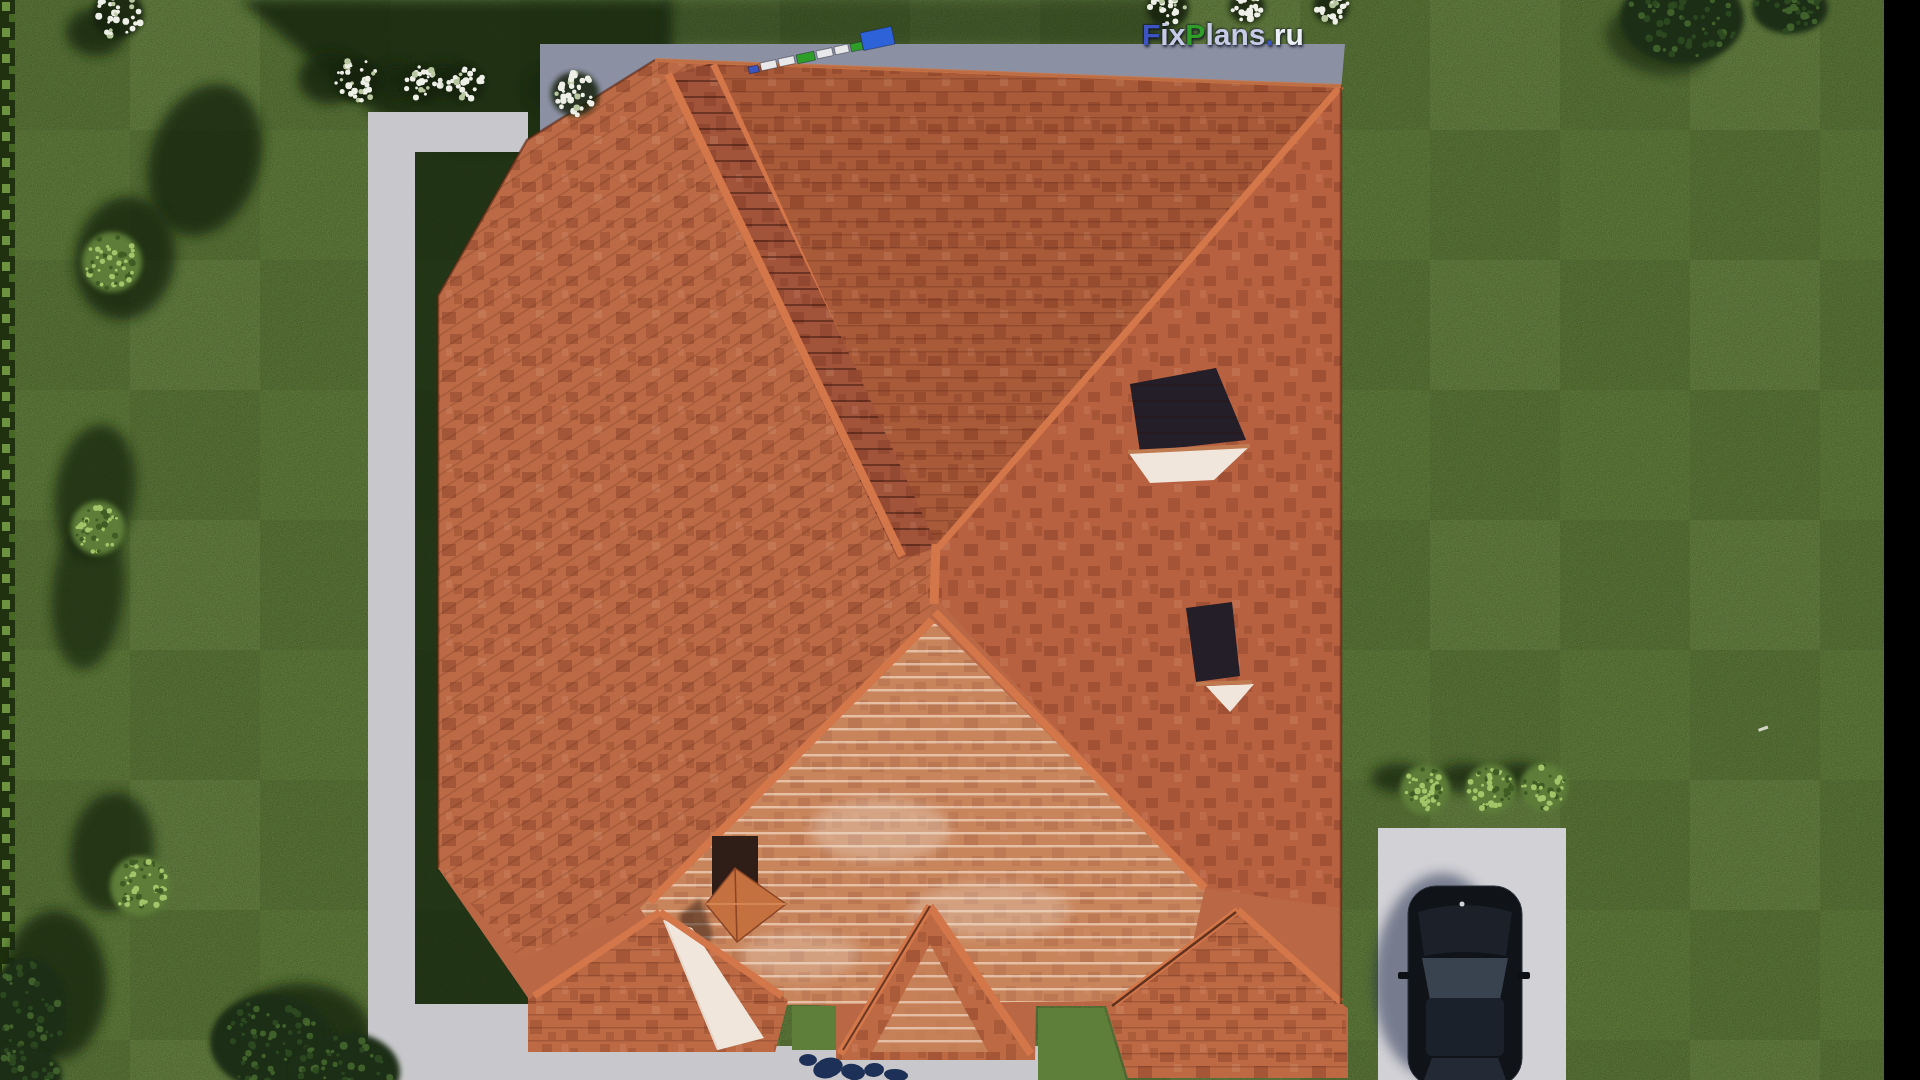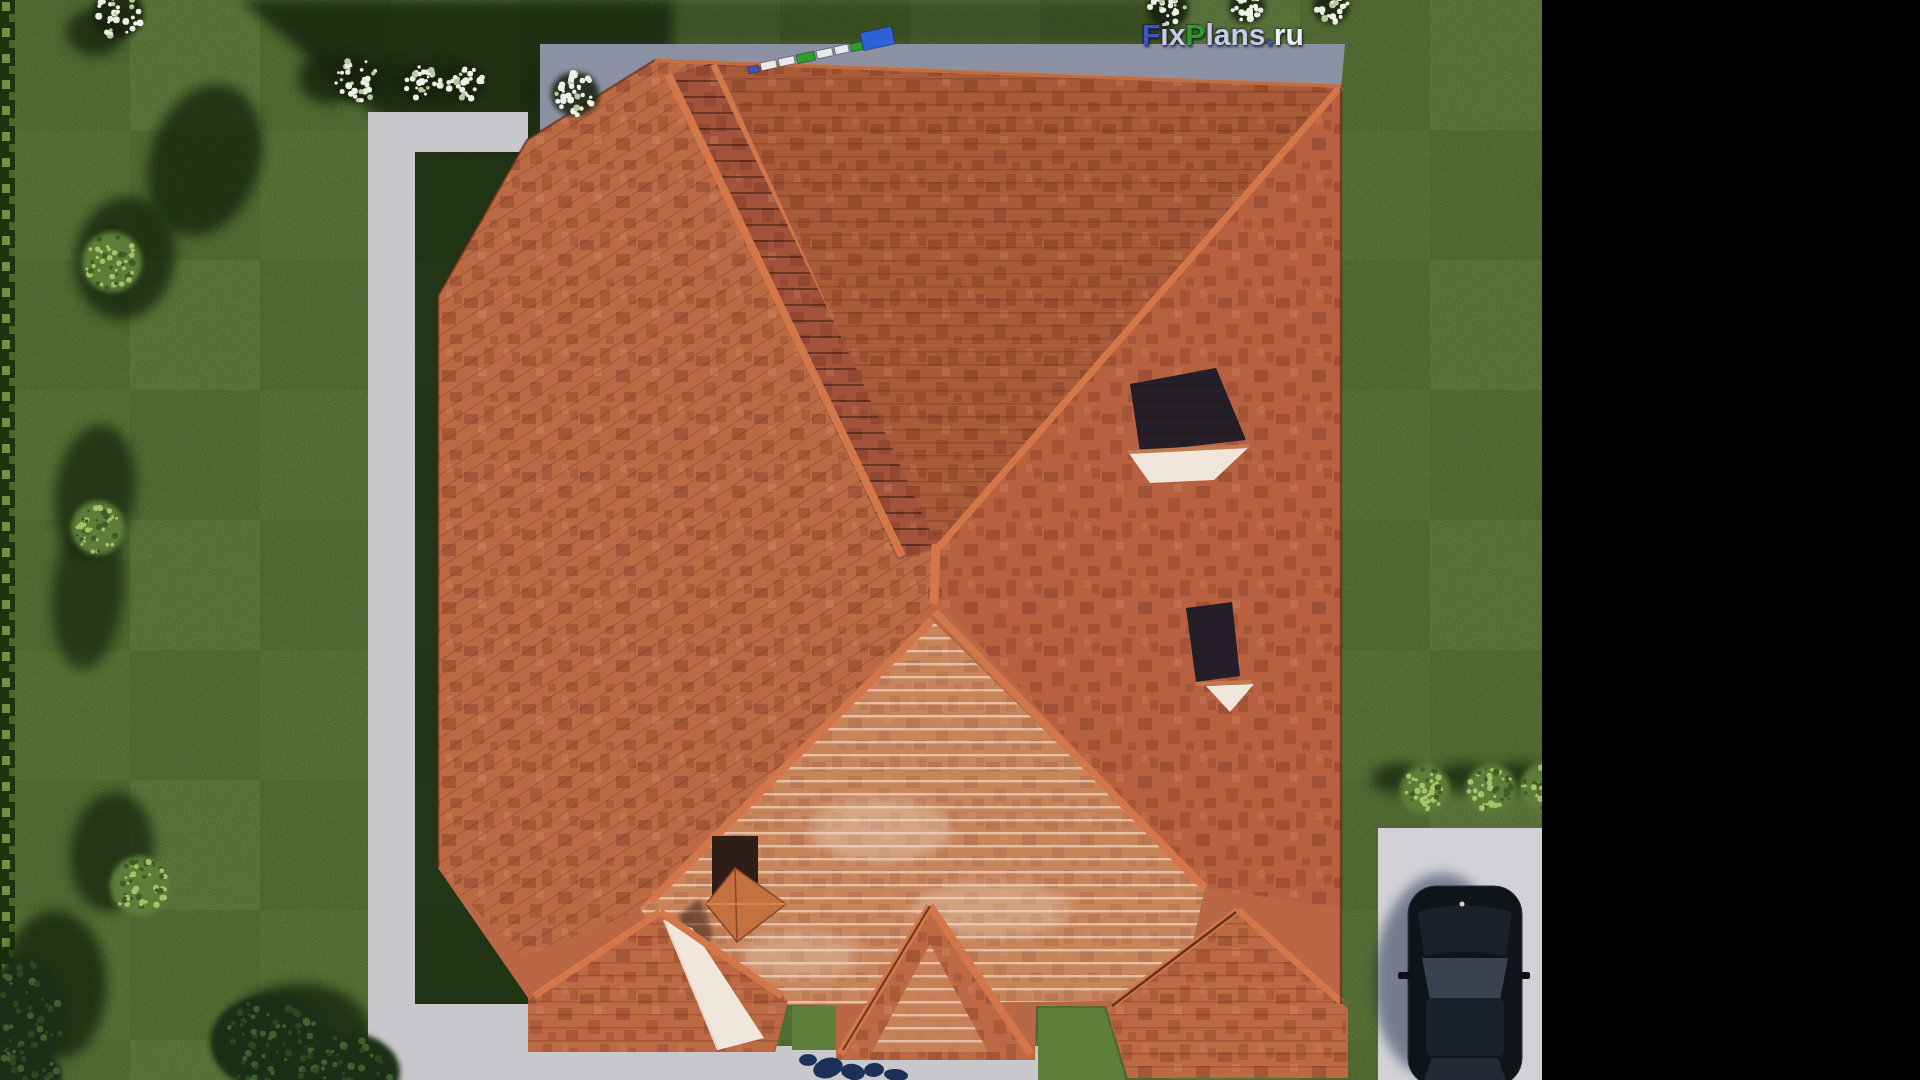--- a/index.html
+++ b/index.html
@@ -1,16 +1,16 @@
 <!DOCTYPE html>
 <html style="--lawn: #66843f; --lawn_bright: #5e7f3a; --shadow: #15270e; --hedge: #20310f; --hedge_light: #8abb4e; --path: #c8c7cb; --path_shadow: #9aa0b0; --apron: #8b90a2; --driveway: #d2d1d6; --roof_base: #b96744; --roof_left: #bc6a45; --roof_top: #a95a39; --roof_right: #b76140; --roof_band: #a2543a; --roof_light: #c8855c; --roof_proj: #bd6a44; --ridge: #d3764a; --eave_line: #5a2714; --glass: #241e28; --sill: #f0e6dc; --chimney: #2f1d18; --chimney_cap: #c4703f; --car_body: #101419; --car_roof: #1a212b; --car_glass: #39424f; --car_shadow: #1d2b4a; --flower_white: #eef0e8; --flower_dim: #b9c8a0; --bush_green: #5d7d37; --bush_speckle: #a3c468; --tree_dark: #1c2e14; --remnant_blue: #1d3057;"><head>
 <meta charset="utf-8">
 <style>
   html,body{margin:0;padding:0;background:#000;}
-  #stage{position:relative;width:1542px;height:1080px;overflow:hidden;
+  #stage{position:relative;width:1884px;height:1080px;overflow:hidden;
          font-family:"Liberation Sans", sans-serif;text-decoration:underline;}
   #scene{position:absolute;left:0;top:0;width:1920px;height:1080px;display:block;}
   
   .lawn{fill:var(--lawn)}
   .hedge{fill:var(--hedge)}
   .shadow{fill:var(--shadow)}
   .path{fill:var(--path)}
   .apron{fill:var(--apron)}
   .driveway{fill:var(--driveway)}
   .roof-base{fill:var(--roof_base)}

